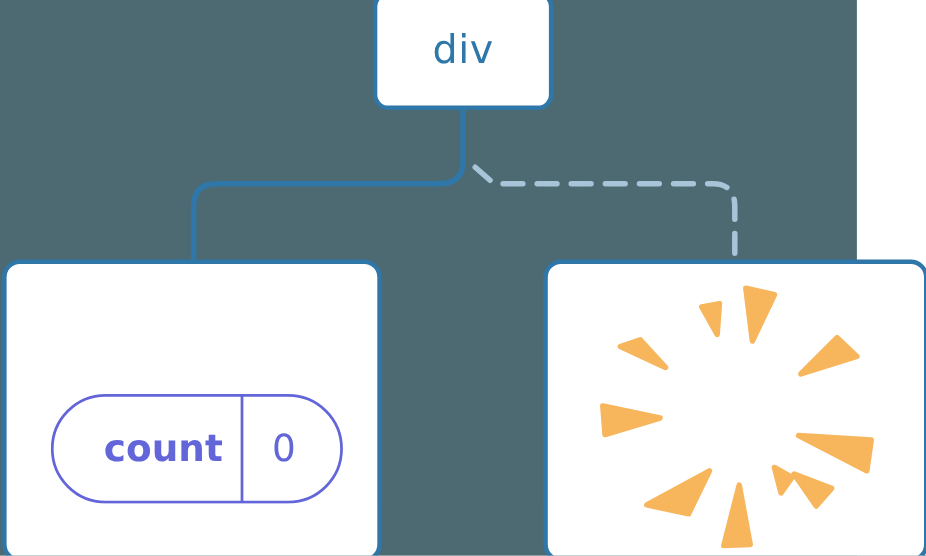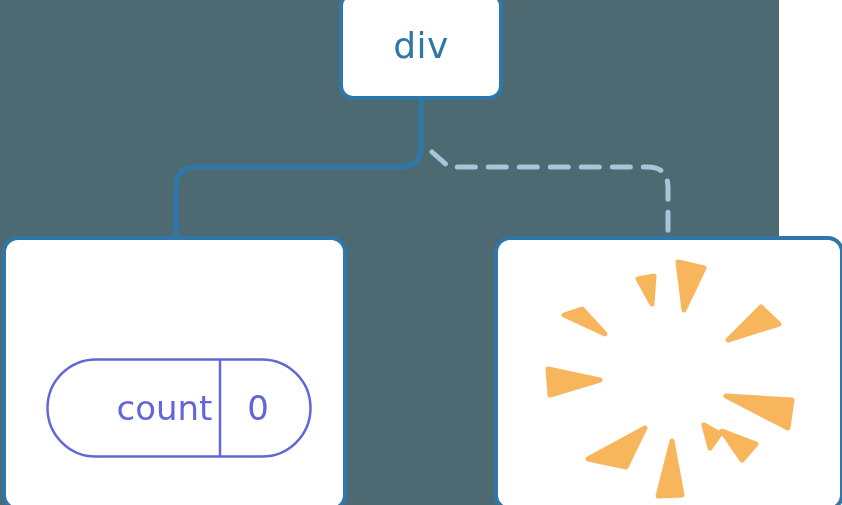--- a/index.html
+++ b/index.html
@@ -92,22 +92,23 @@
     top: 0;
     height: 100px;
     display: flex;
     align-items: center;
     justify-content: center;
     color: #6366d8;
     font-size: 34px;
     line-height: 1;
   }
   #prop-name {
-    left: 46px;
+    left: 30px;
     width: 145px;
+    font-weight: bold;
   }
   #prop-value {
     left: 177px;
     width: 70px;
   }
   #burst-svg {
     position: absolute;
     left: 0;
     top: 0;
   }

